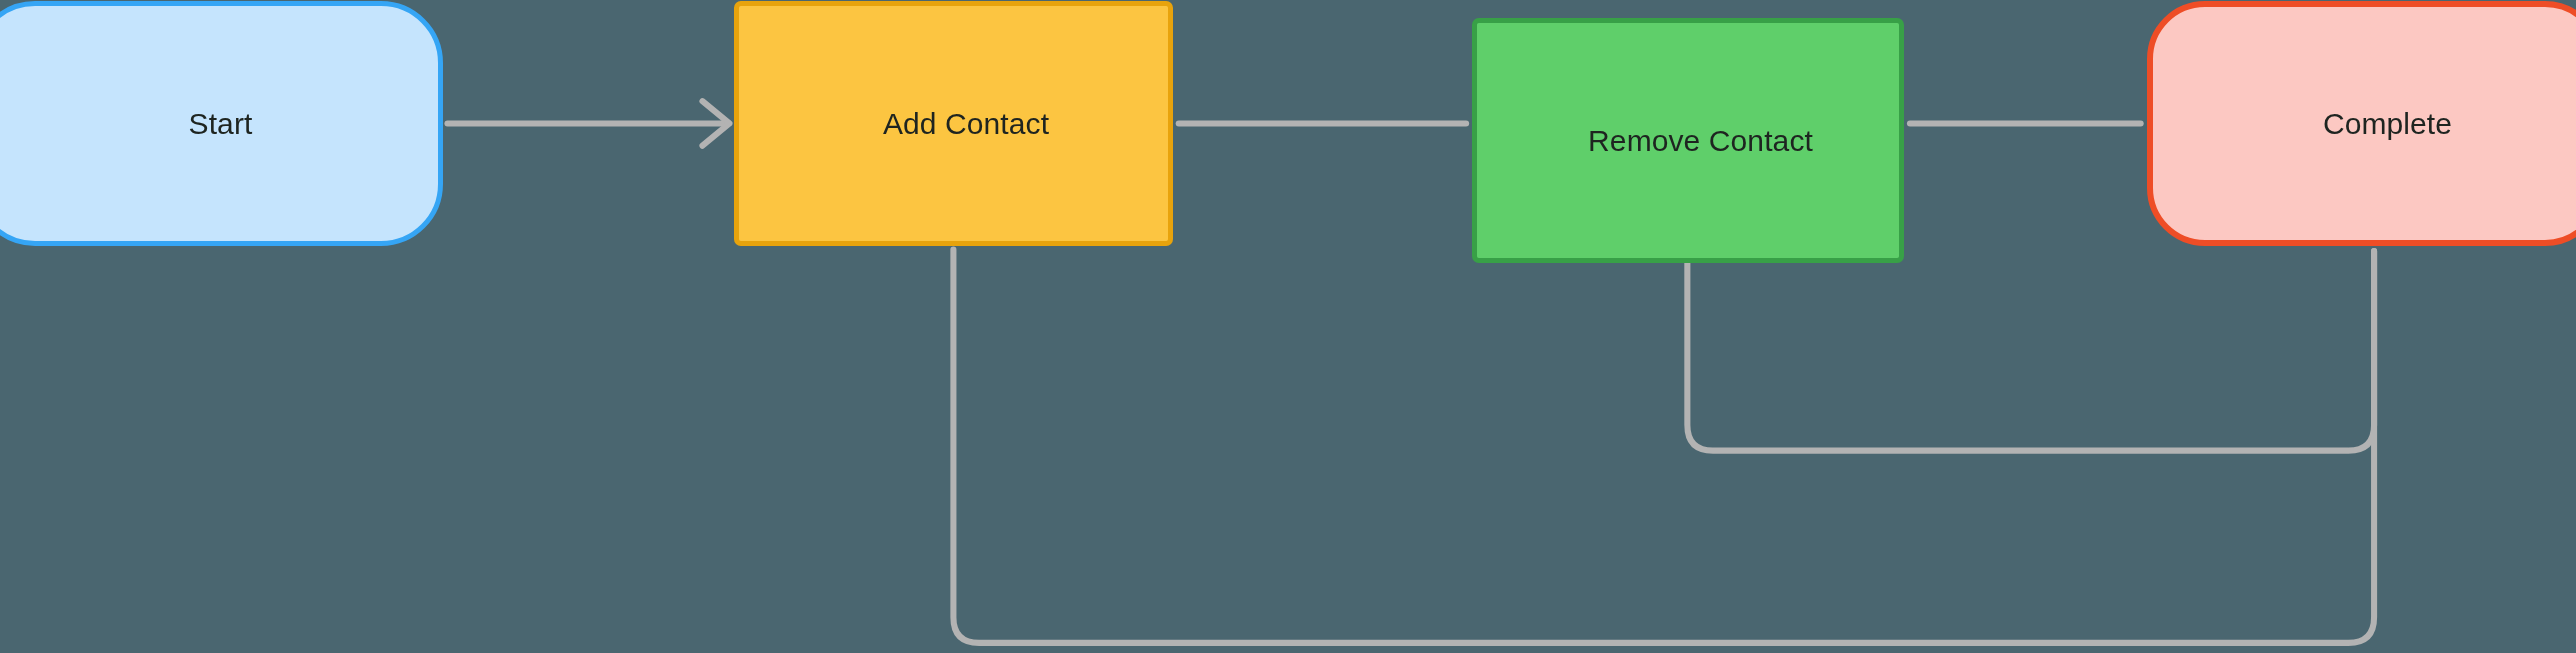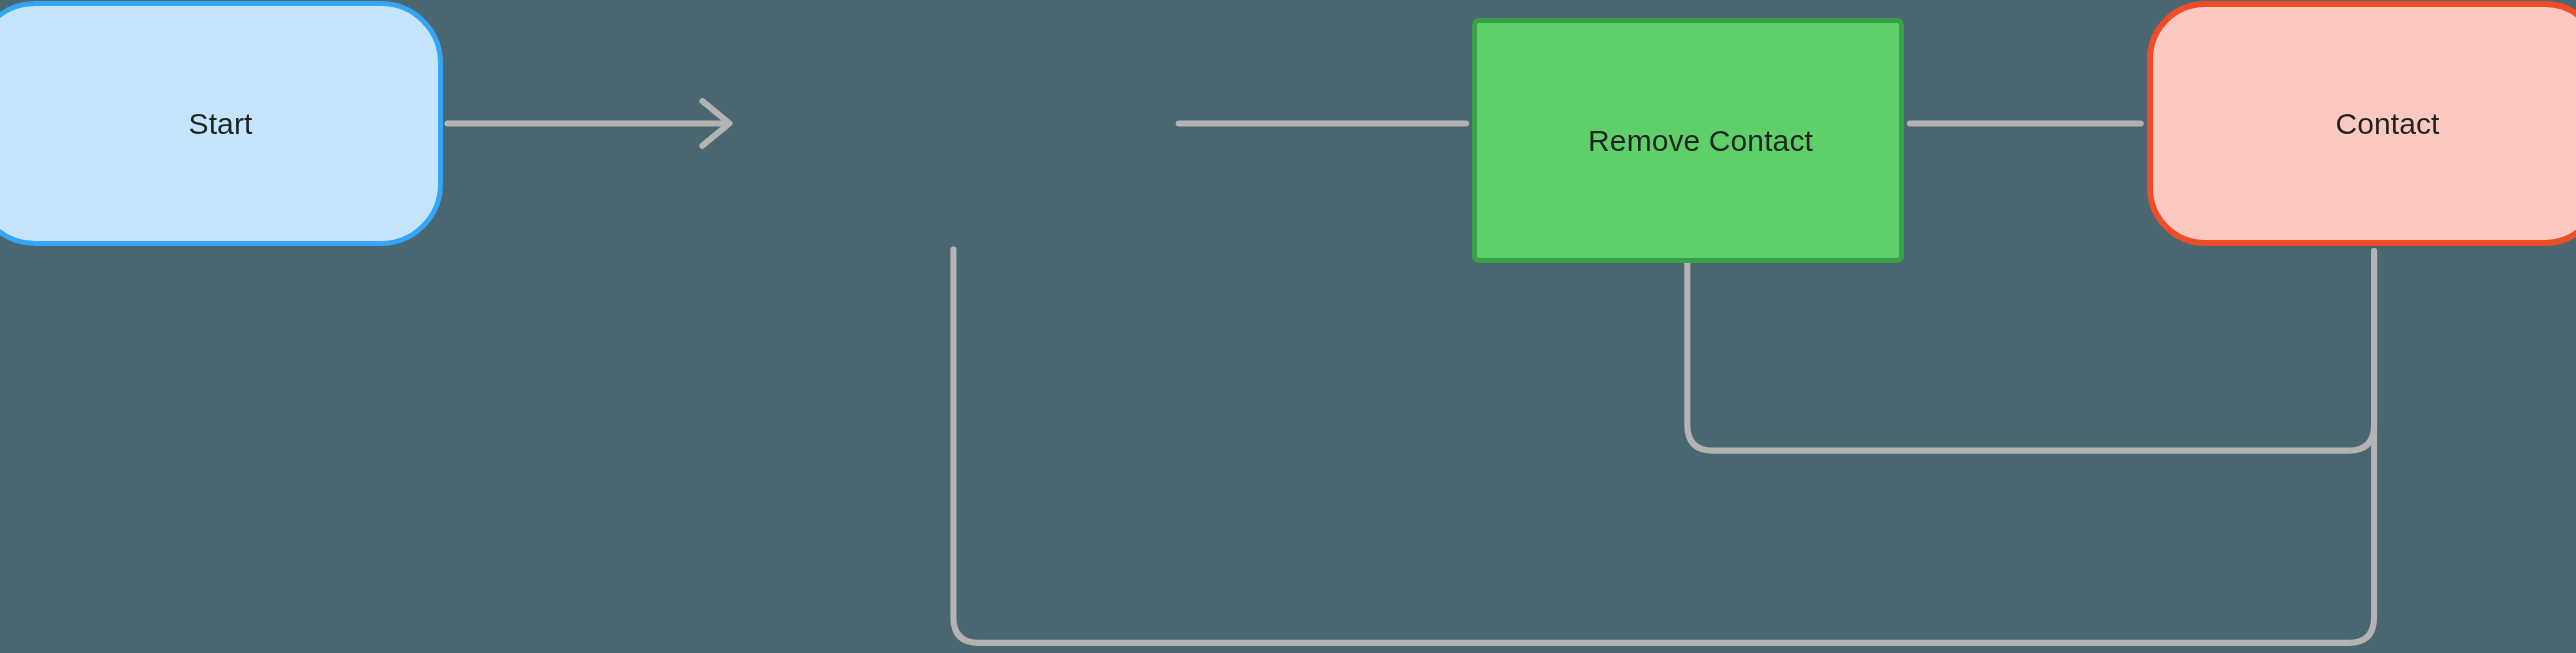--- a/index.html
+++ b/index.html
@@ -95,23 +95,26 @@
              Q 1412 953 1450 953
              L 3480 953
              Q 3518 953 3518 915
              L 3518 372" fill="none" stroke="#b3b3b3" stroke-width="9" stroke-linecap="round" stroke-linejoin="round"></path>
   </svg>
 
   <div class="node" id="node-start">
     <span class="node-label">Start</span>
   </div>
 
+  <div class="node" id="node-add-contact">
+    <span class="node-label">Add Contact</span>
+  </div>
 
   <div class="node" id="node-remove-contact">
     <span class="node-label">Remove Contact</span>
   </div>
 
   <div class="node" id="node-complete">
-    <span class="node-label">Contact</span>
+    <span class="node-label">Complete</span>
   </div>
 
 </div>
 
 
 </body></html>

